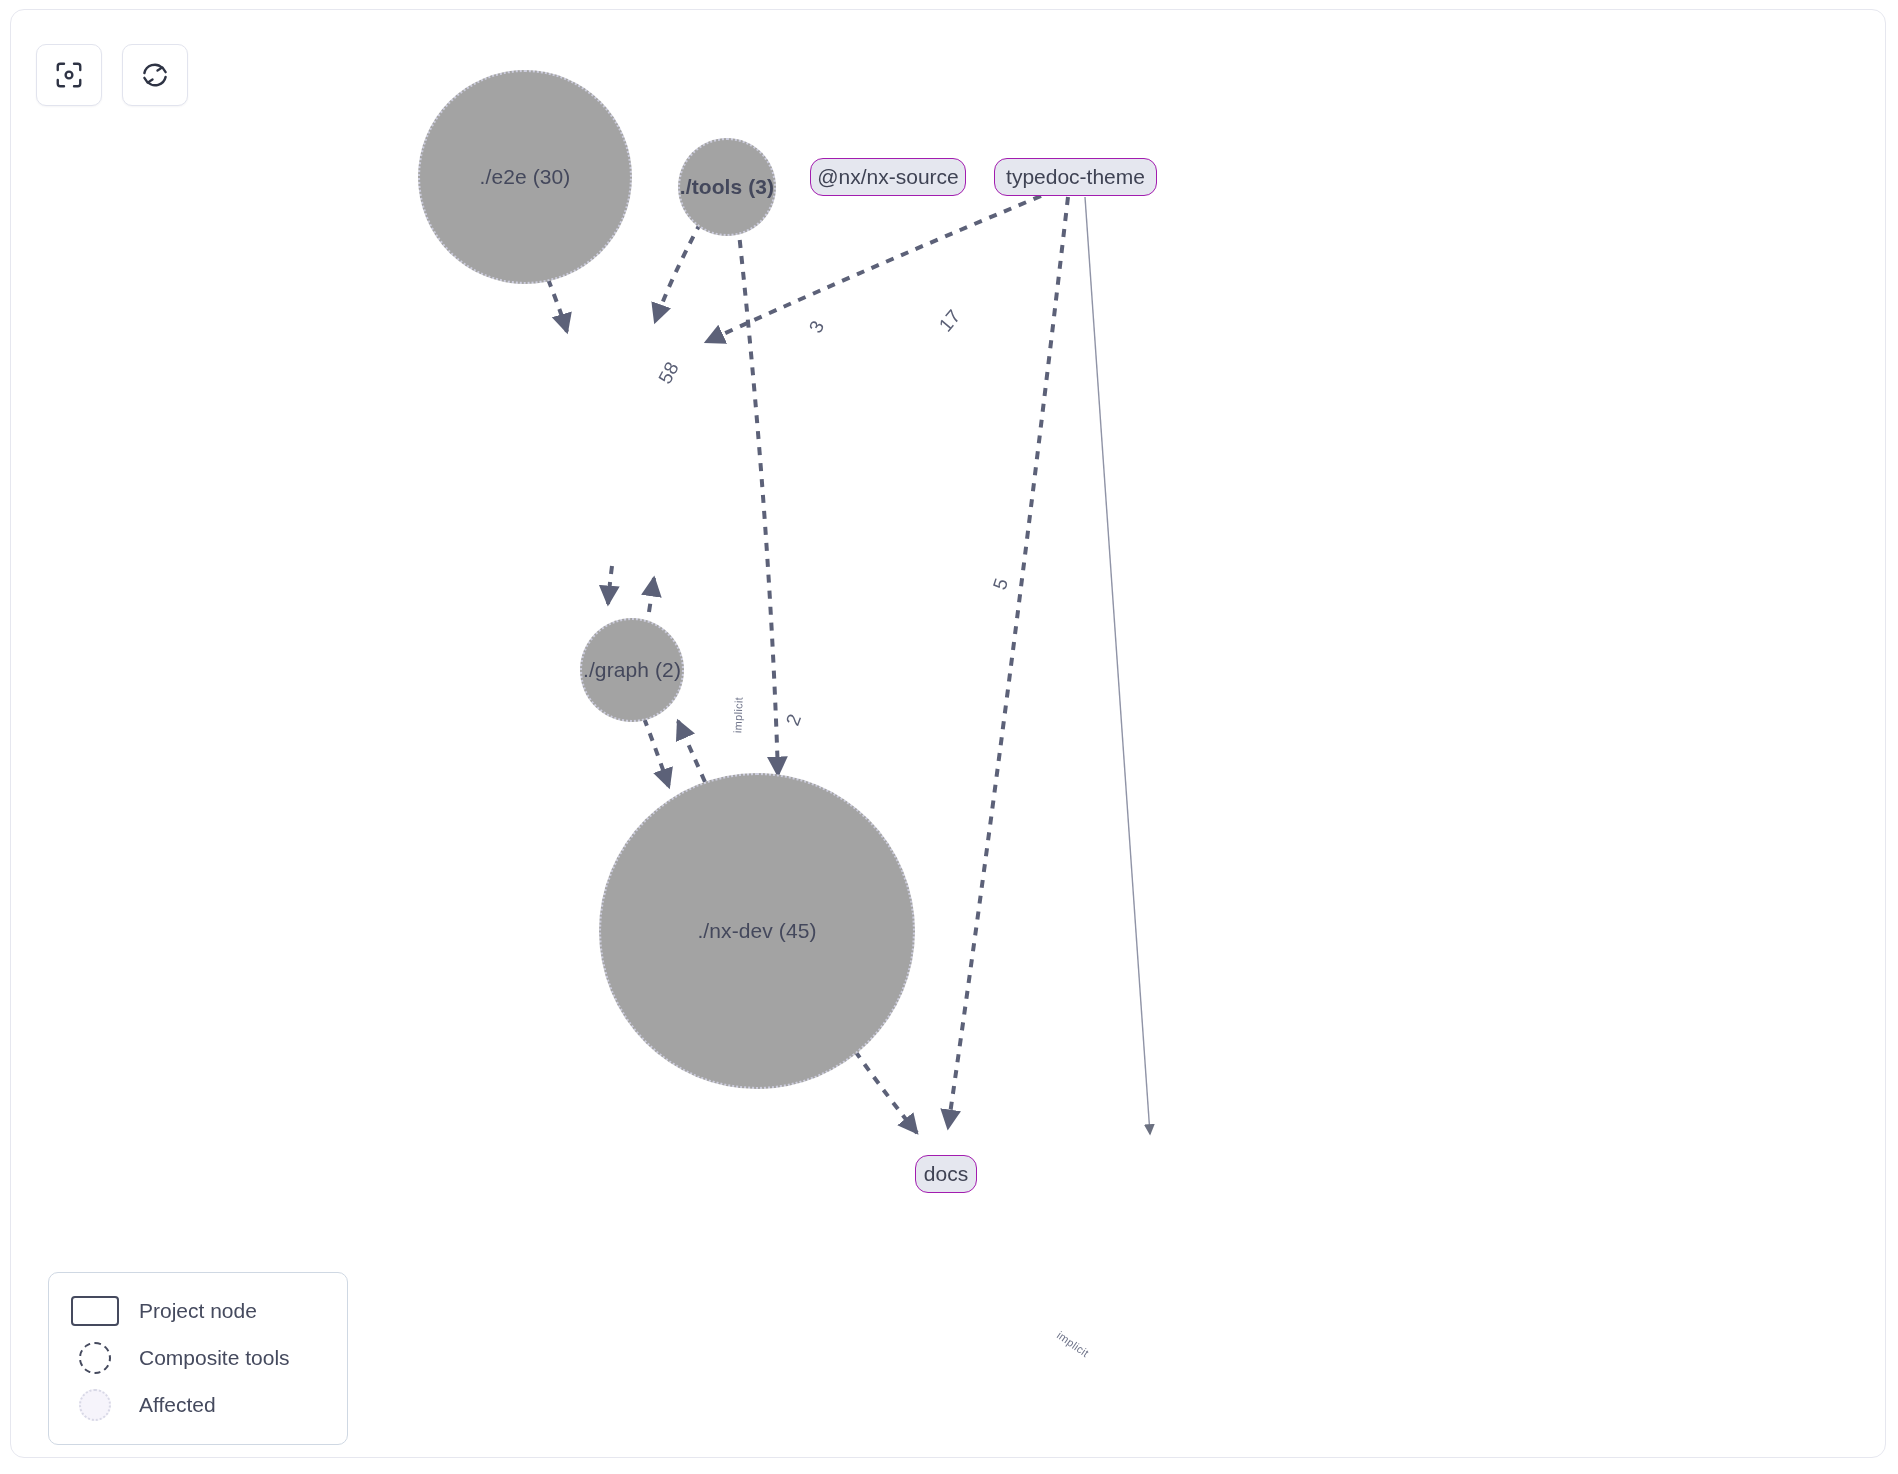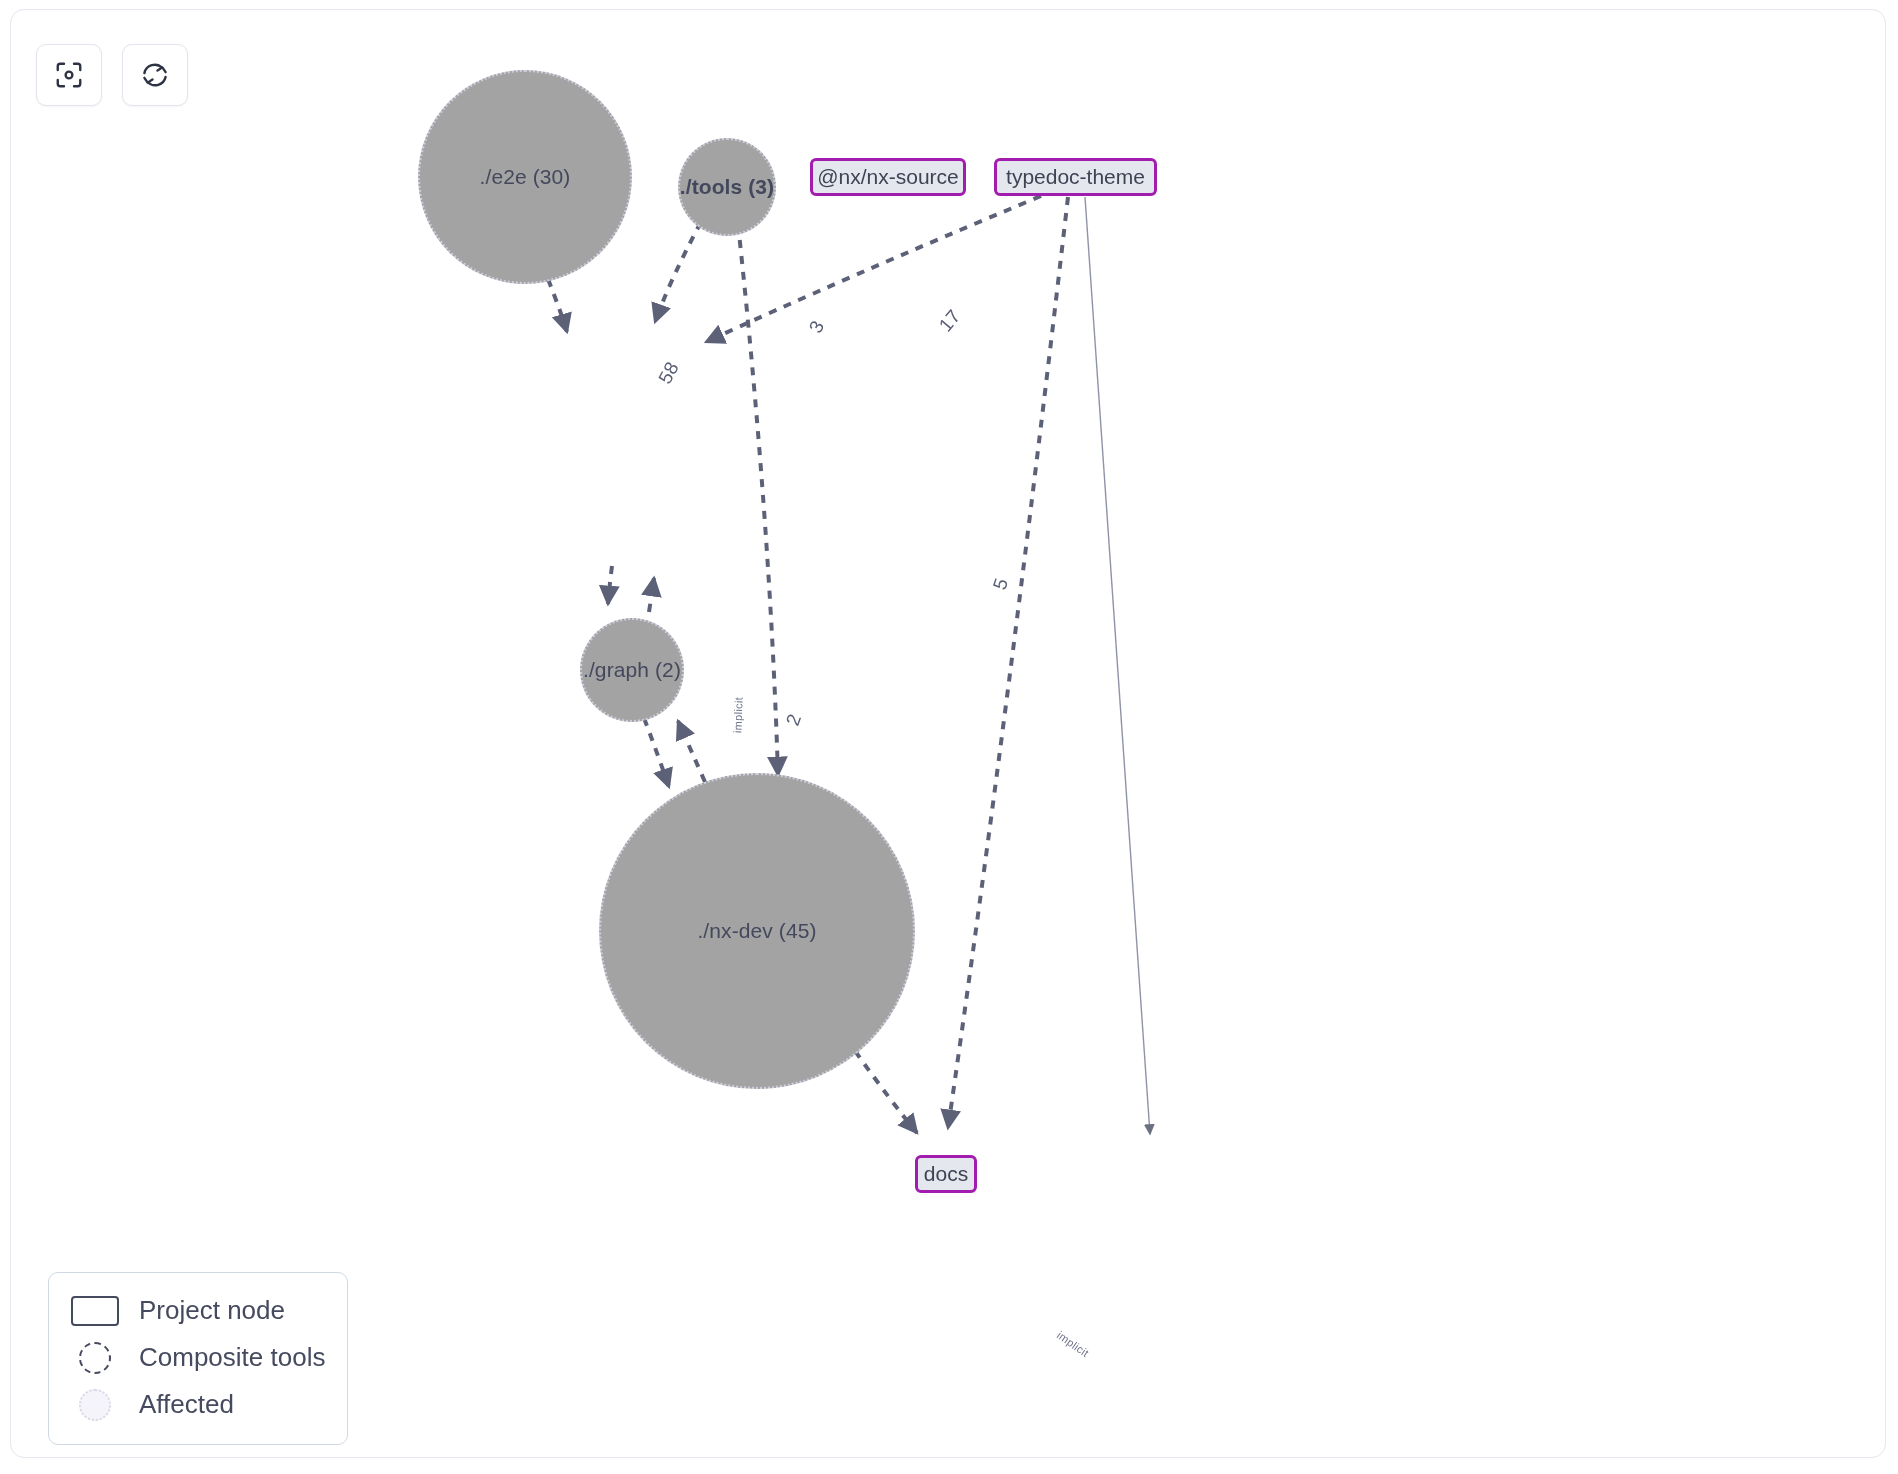--- a/index.html
+++ b/index.html
@@ -74,22 +74,22 @@
   .composite-node .node-label {
     font-size: 21px;
     color: #44485c;
     letter-spacing: .1px;
     white-space: nowrap;
   }
   
   .project-node {
     position: absolute;
     background: #e5e7ef;
-    border: 3px solid #a21caf;
-    border-radius: 6px;
+    border: 1px solid #a21caf;
+    border-radius: 13px;
     box-sizing: border-box;
     display: flex;
     align-items: center;
     justify-content: center;
     padding: 0 16px;
     height: 38px;
     cursor: pointer;
     z-index: 25;
   }
   .project-node .node-label {
@@ -156,21 +156,21 @@
   }
   .sw-affected-circle {
     width: 32px;
     height: 32px;
     border: 2px dotted #d8d8e6;
     border-radius: 50%;
     background: #f6f4fb;
     box-sizing: border-box;
   }
   .legend-text {
-    font-size: 26px;
+    font-size: 21px;
     color: #454a5e;
     margin-left: 16px;
   }
 </style>
 </head>
 <body>
 
 <div id="root">
 
   <div class="graph-panel"></div>

